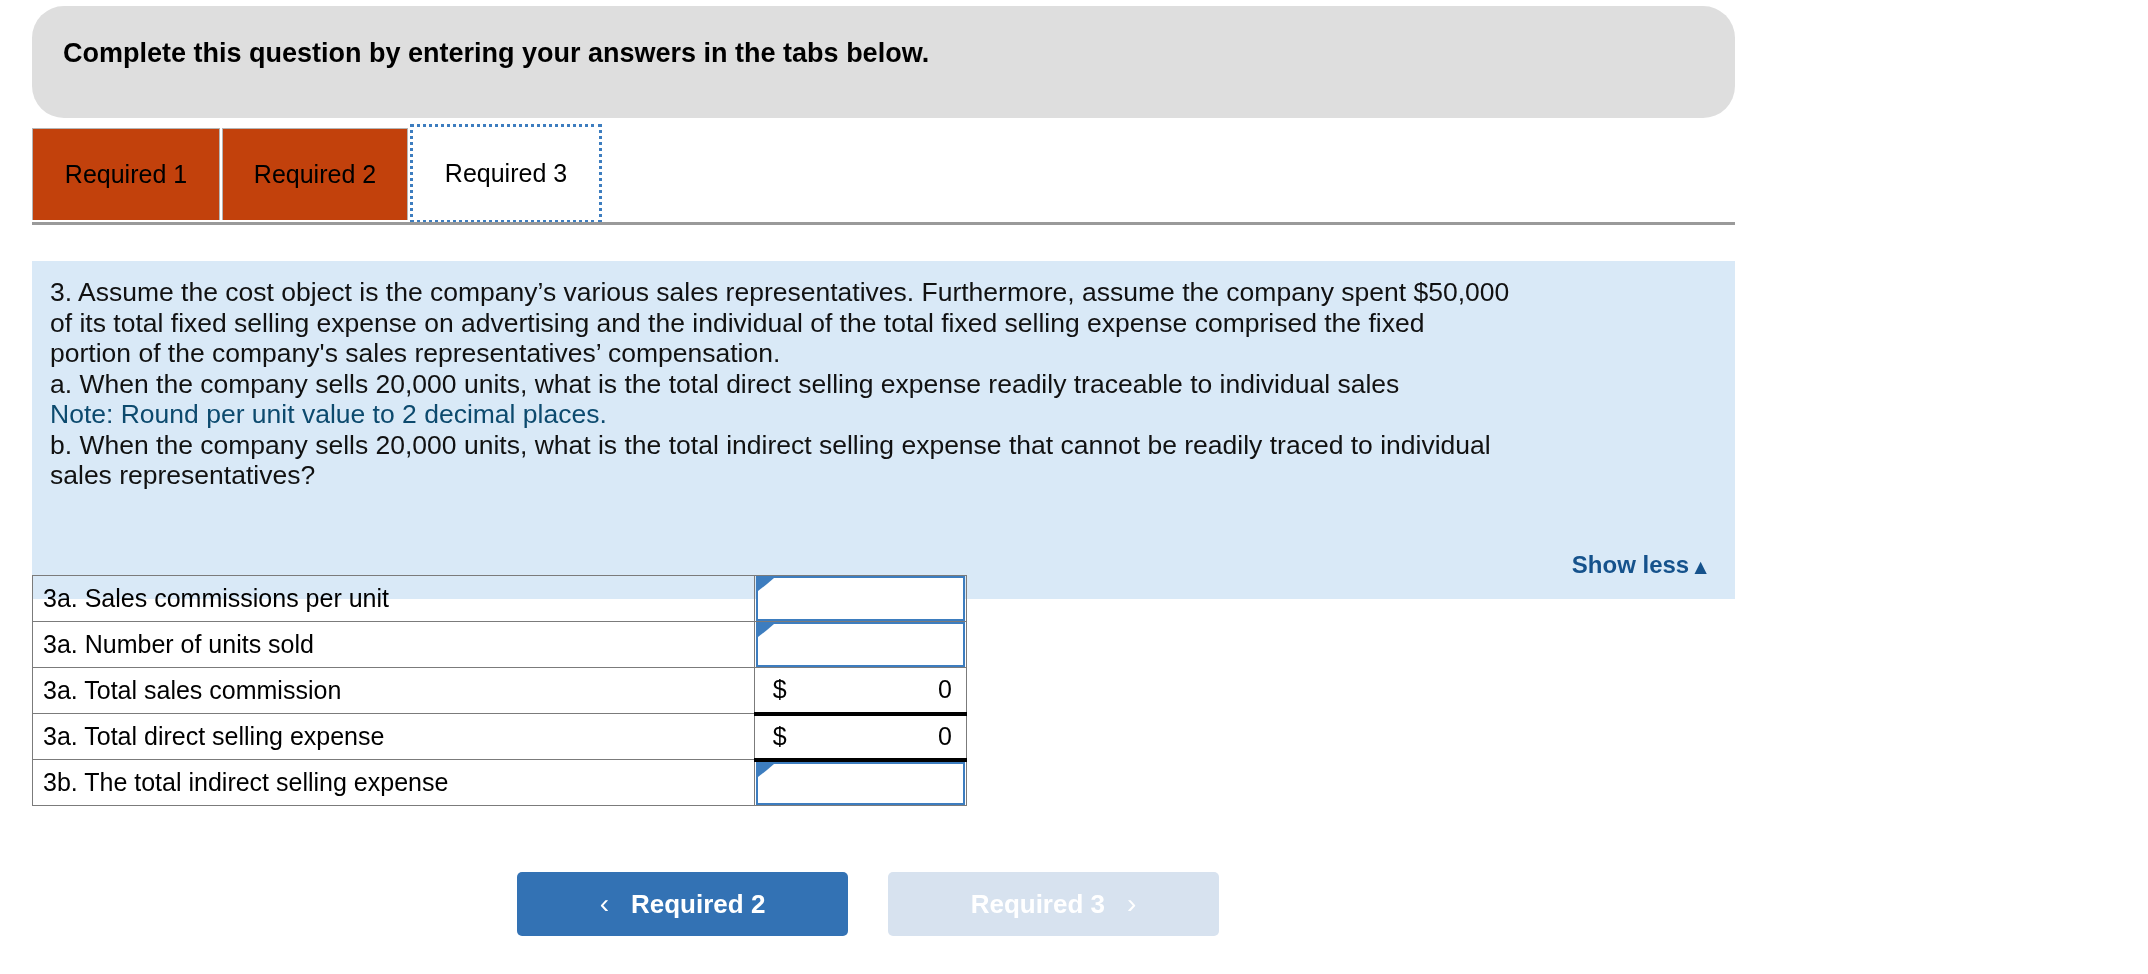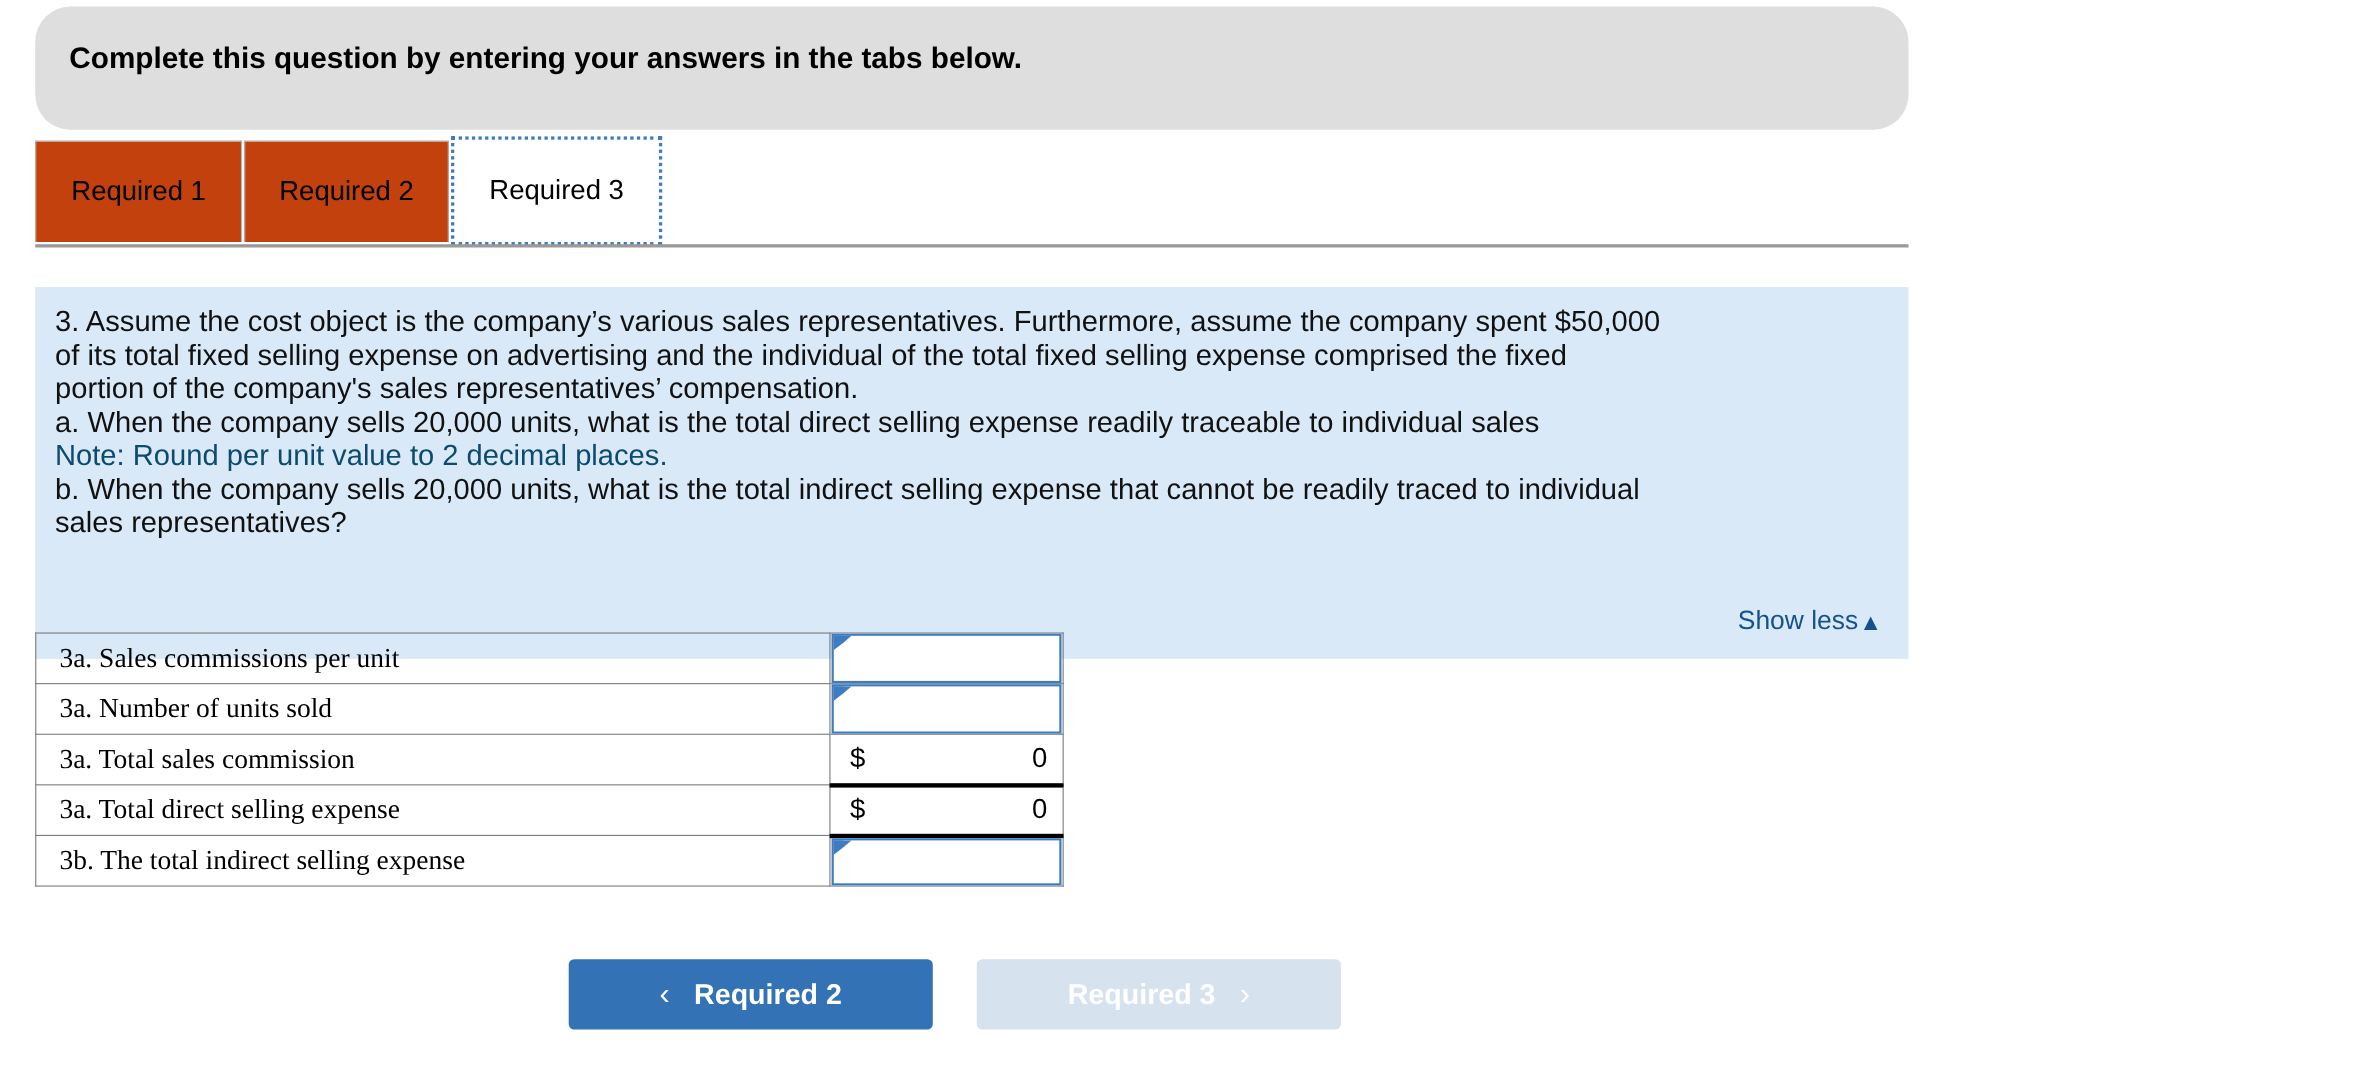--- a/index.html
+++ b/index.html
@@ -99,21 +99,21 @@
     color: #111;
   }
   .qtext .note { color: #0c4a6e; }
   .qtext p { margin: 0; }
 
   .showless {
     position: absolute;
     right: 24px;
     bottom: 20px;
     font-size: 24px;
-    font-weight: normal;
+    font-weight: bold;
     color: #15528c;
     display: flex;
     align-items: center;
     cursor: pointer;
     white-space: nowrap;
   }
   .showless .caret {
     font-size: 21px;
     margin-left: 1px;
     line-height: 1;
@@ -132,25 +132,24 @@
   }
   .atable td {
     border: 1px solid #7b7b7b;
     padding: 0;
     height: 46px;
     box-sizing: border-box;
   }
   .atable td.lbl {
     width: 721px;
     font-size: 25px;
-    padding-left: 21px;
+    padding-left: 10px;
     color: #000;
     white-space: nowrap;
     vertical-align: middle;
-    font-family: Liberation Serif, serif;
   }
   .atable td.val {
     width: 212px;
     position: relative;
     vertical-align: middle;
   }
 
   
   .inputbox {
     position: absolute;

